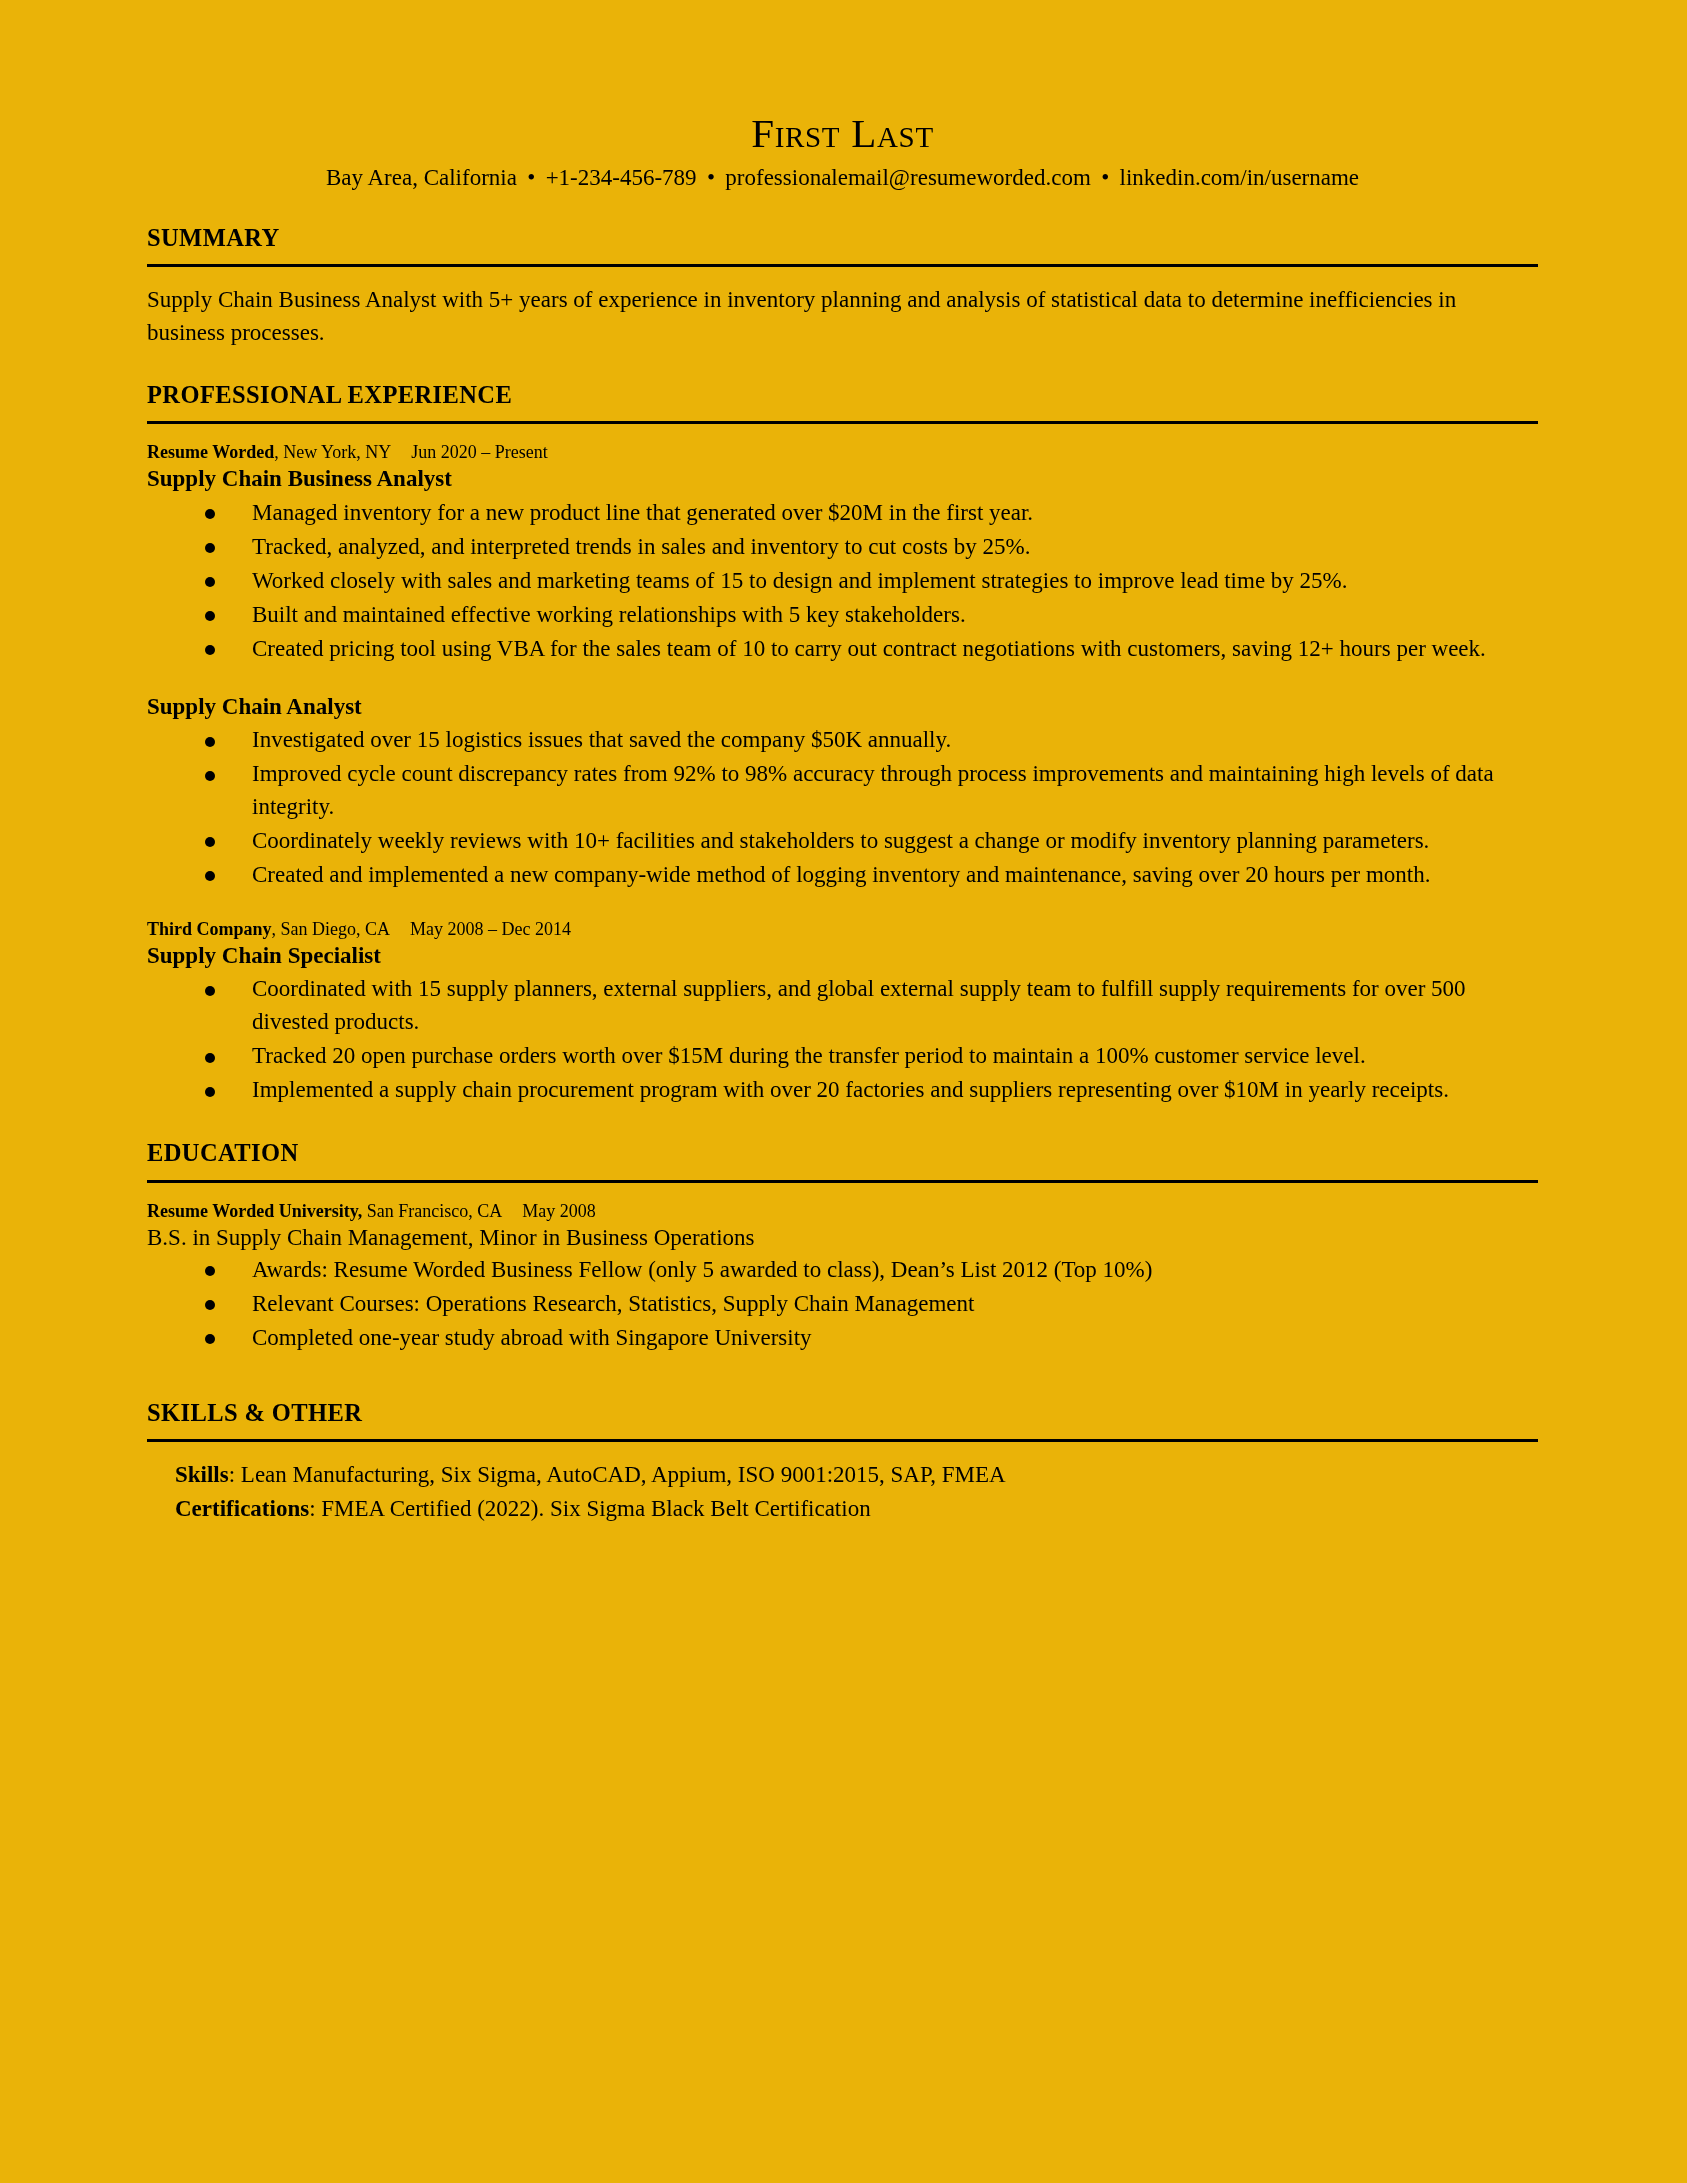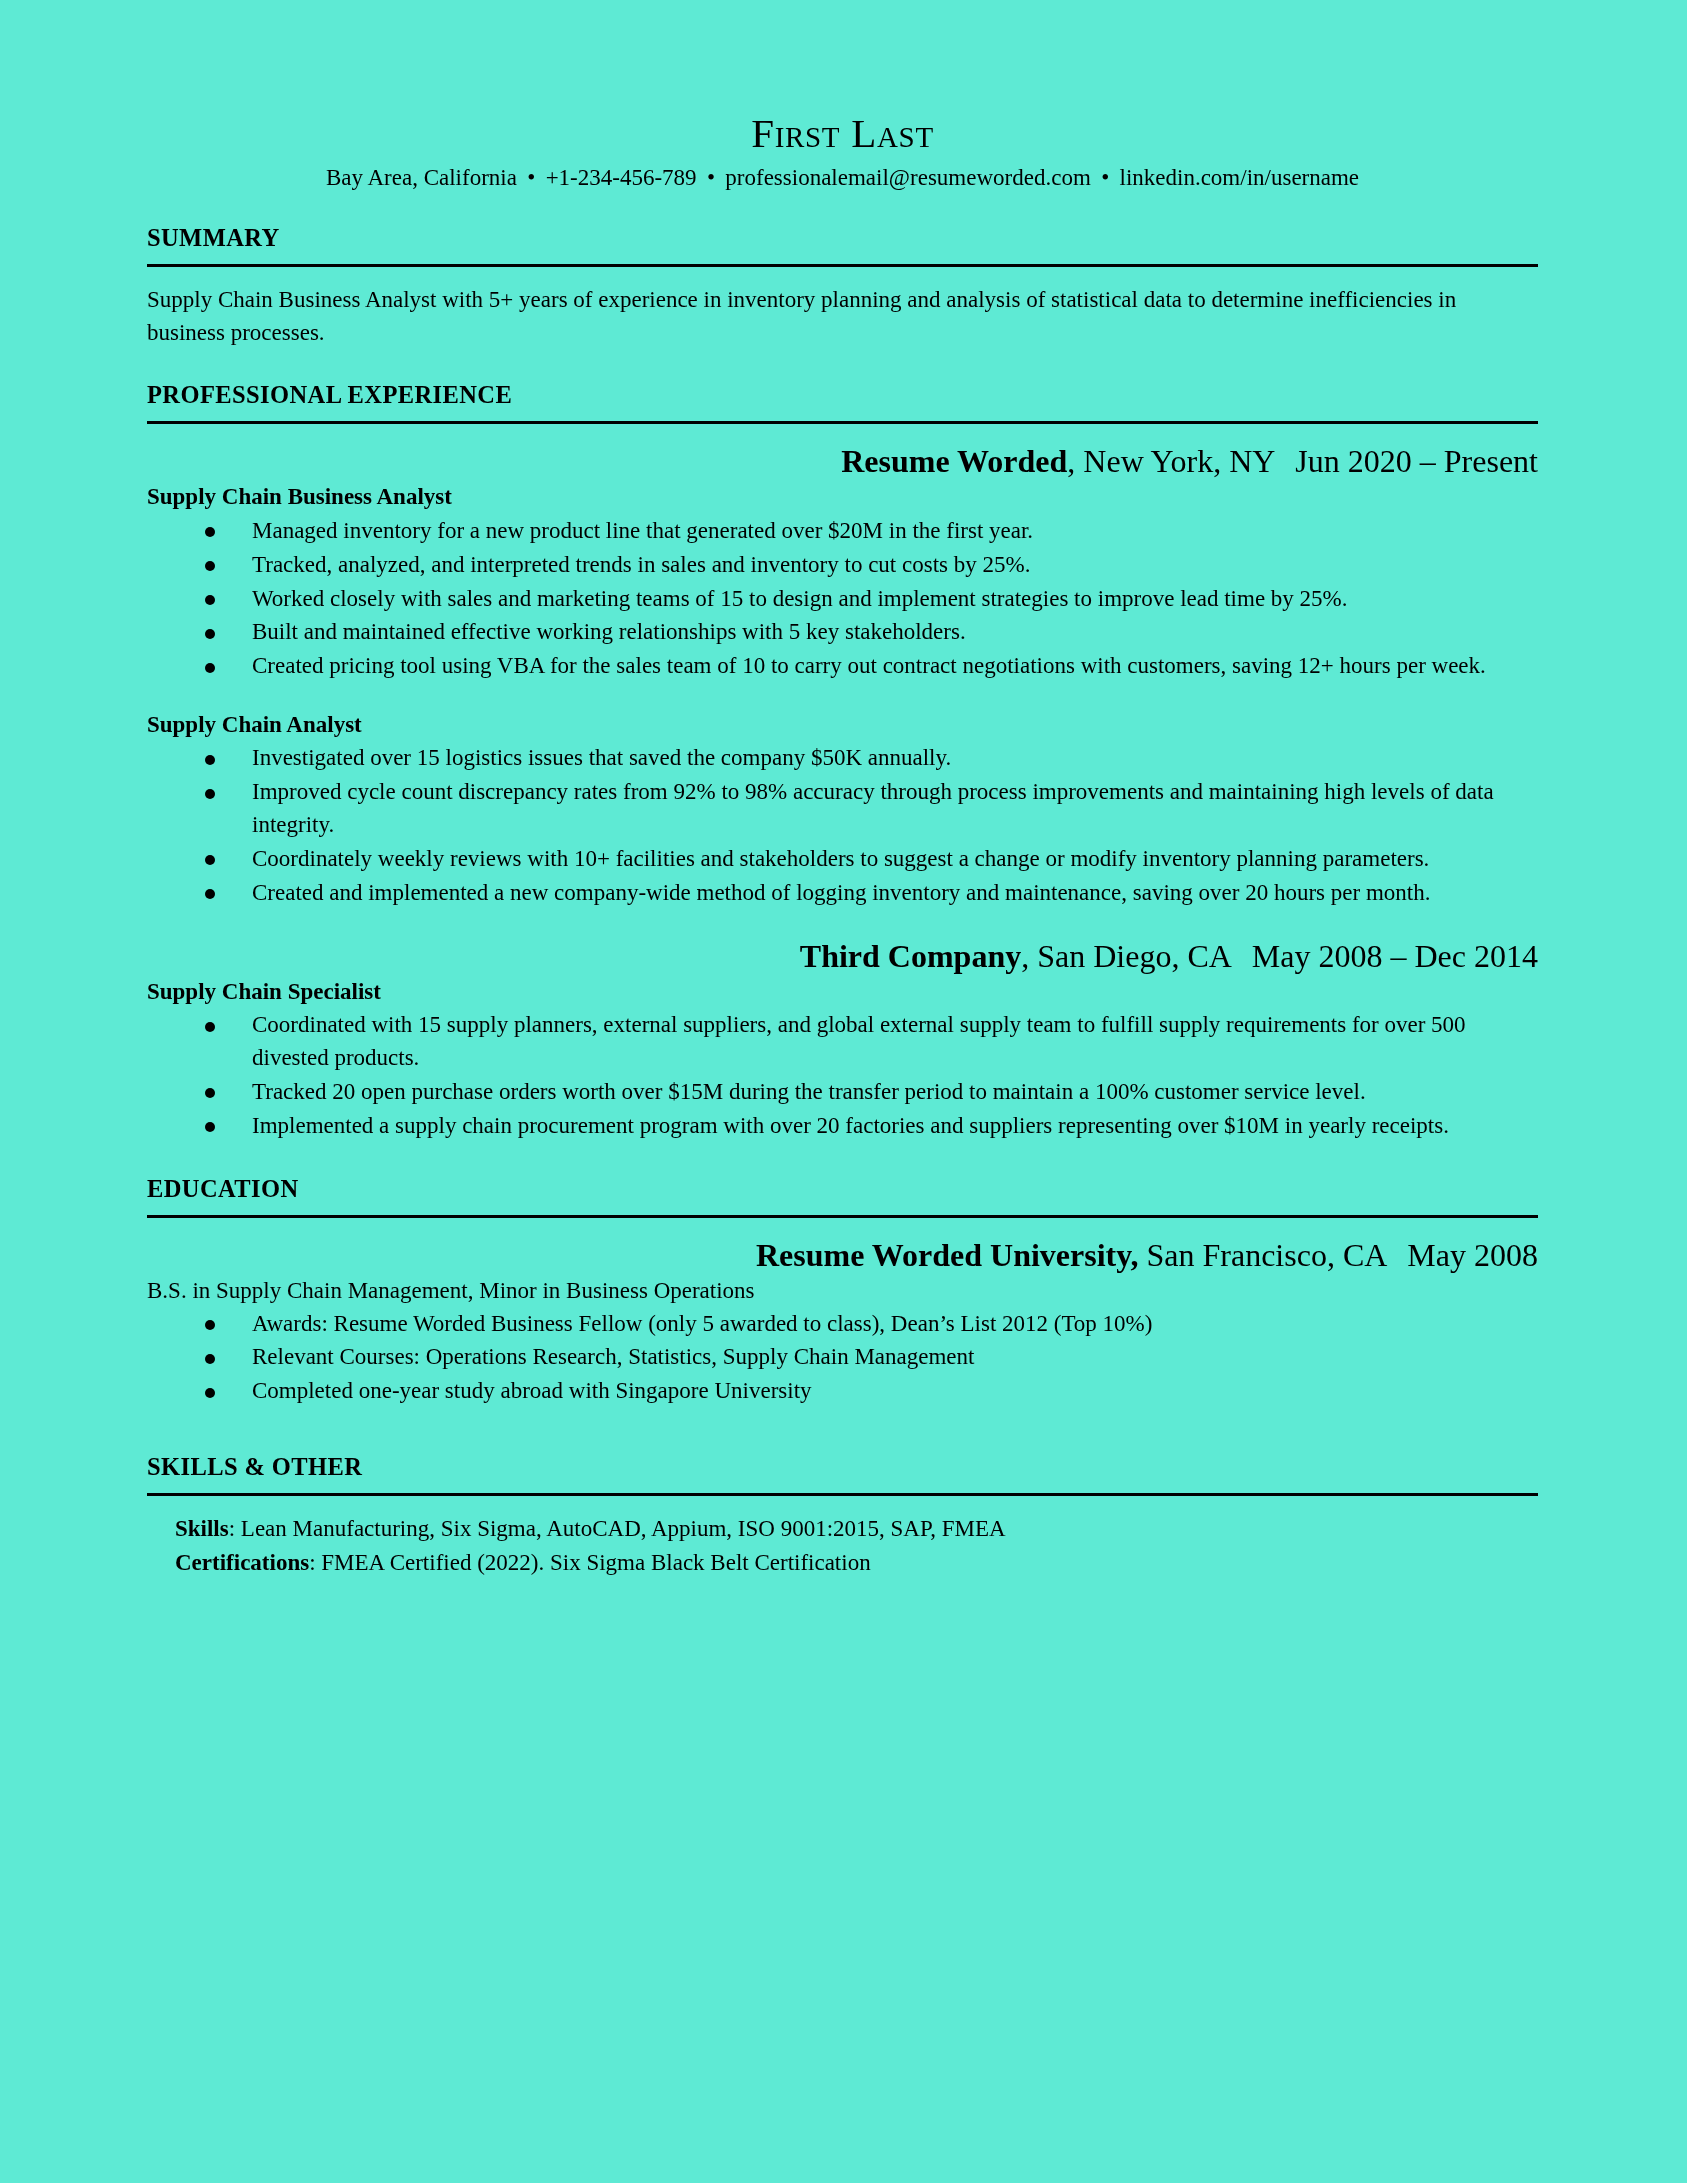--- a/index.html
+++ b/index.html
@@ -12,21 +12,21 @@
     width: 1687px;
     height: 2183px;
     font-family: "Liberation Serif", "DejaVu Serif", serif;
     color: #000000;
     -webkit-font-smoothing: antialiased;
   }
   .page {
     position: relative;
     width: 1687px;
     height: 2183px;
-    background: #5eead4;
+    background: #eab308;
     box-sizing: border-box;
     padding: 112px 149px 0 147px;
   }
 
   
   .name {
     text-align: center;
     font-size: 41px;
     font-variant: small-caps;
     font-weight: 400;
@@ -73,24 +73,24 @@
   }
 
   
   .entry {
     margin-bottom: 26.5px;
   }
   .entry:last-child { margin-bottom: 14.6px; }
 
   .entry-head {
     display: flex;
-    justify-content: flex-end;
+    justify-content: flex-start;
     align-items: baseline;
     width: 1391px;
-    font-size: 32px;
+    font-size: 18px;
     line-height: 1.28;
   }
   .entry-org {
     font-weight: 700;
   }
   .entry-loc {
     font-weight: 400;
   }
   .entry-date {
     font-weight: 400;

